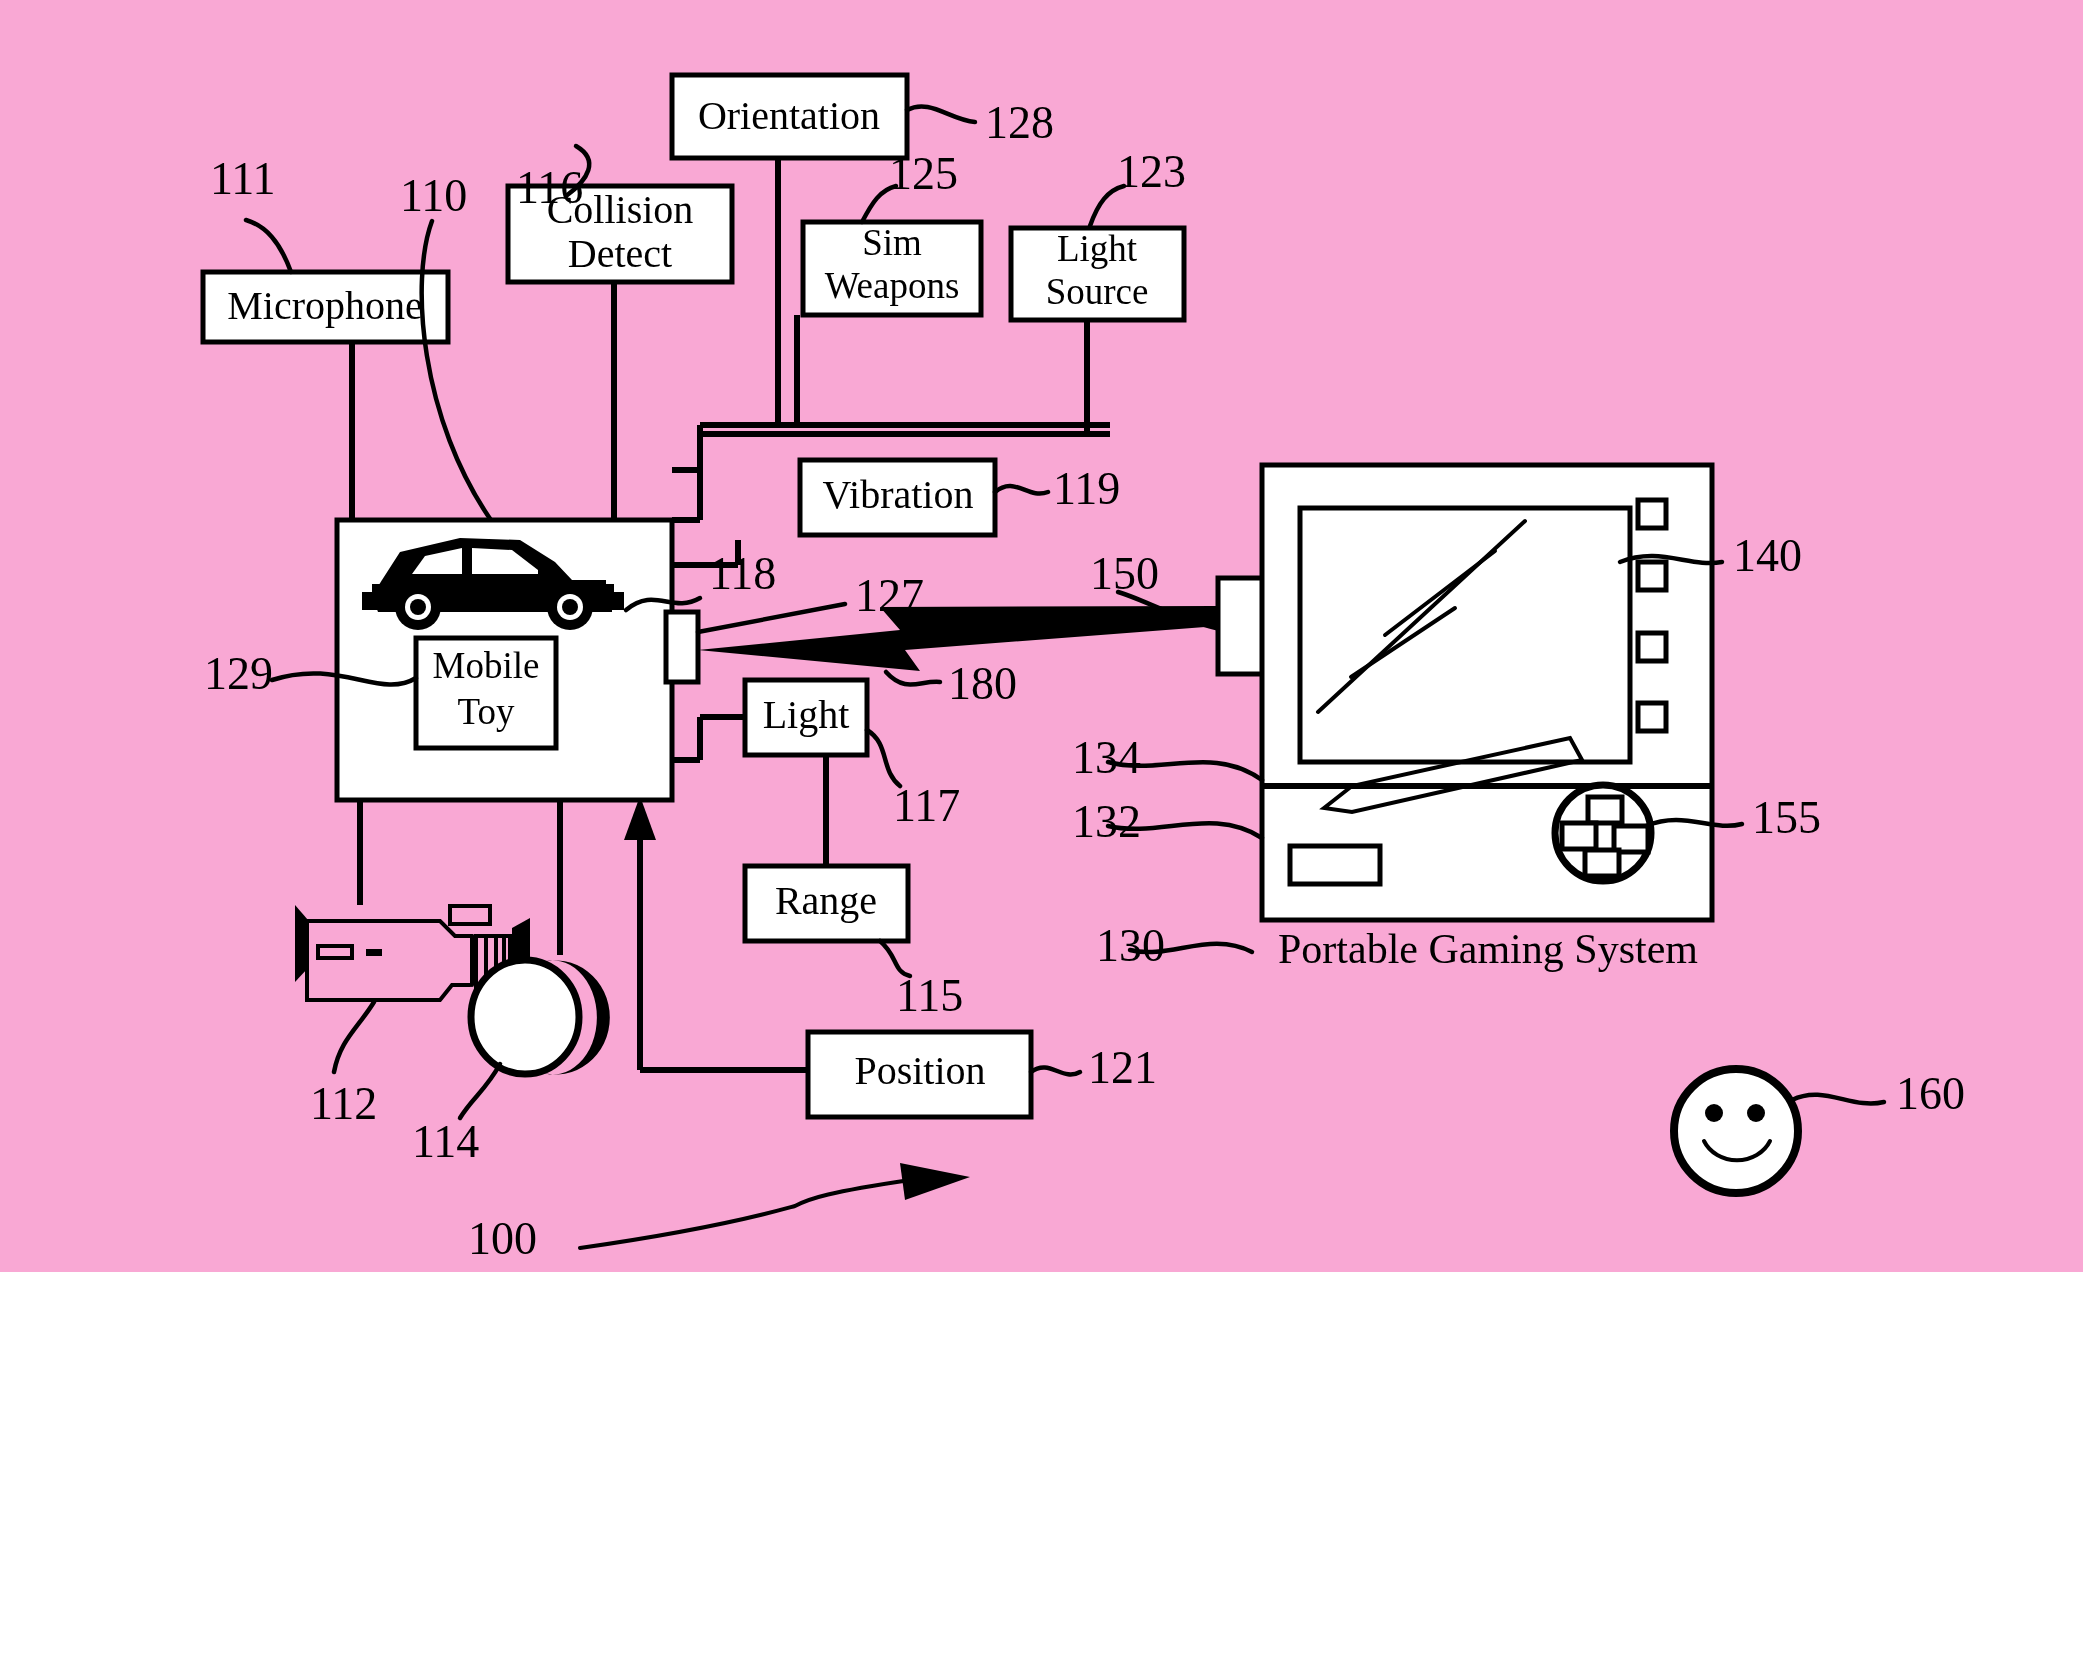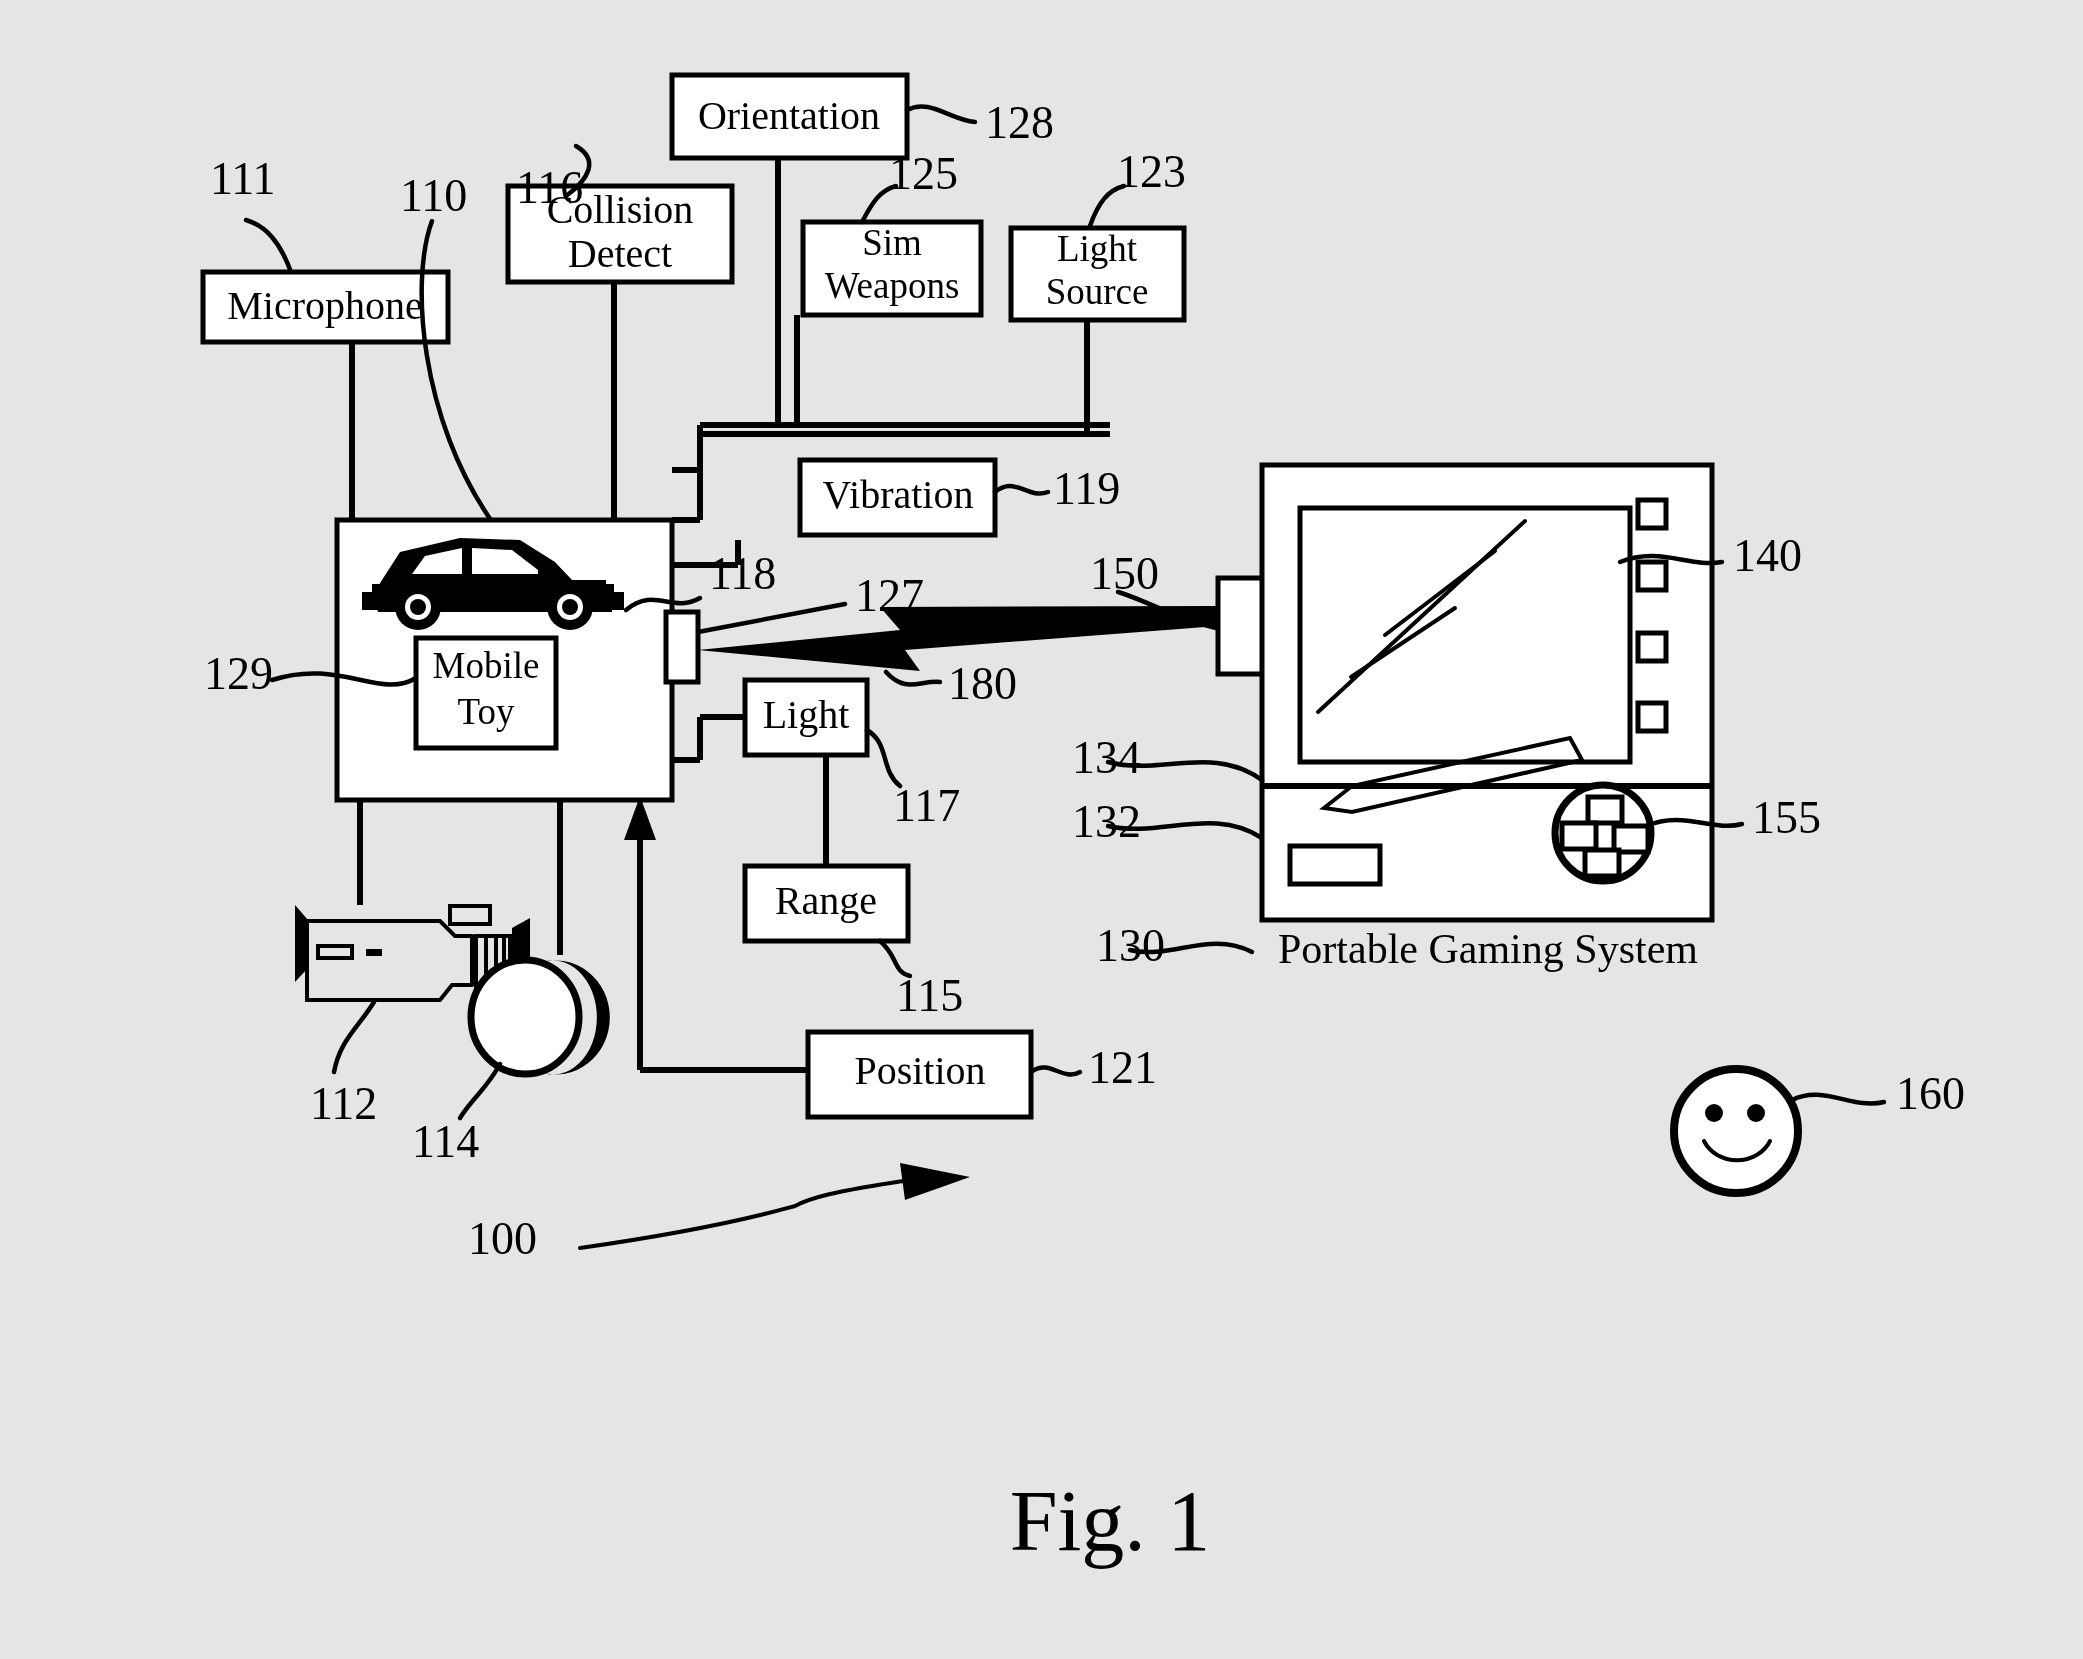--- a/index.html
+++ b/index.html
@@ -6,22 +6,22 @@
     margin: 0;
     padding: 0;
     background: #ffffff;
   }
   body {
     font-family: "Liberation Serif", "DejaVu Serif", serif;
   }
   #page {
     position: relative;
     width: 2083px;
-    height: 1659px;
-    background: #e5e5e5;
+    height: 1272px;
+    background: #f9a8d4;
     overflow: hidden;
   }
   #figure-svg {
     position: absolute;
     left: 0;
     top: 0;
     width: 2083px;
     height: 1659px;
   }
   .box-label {

